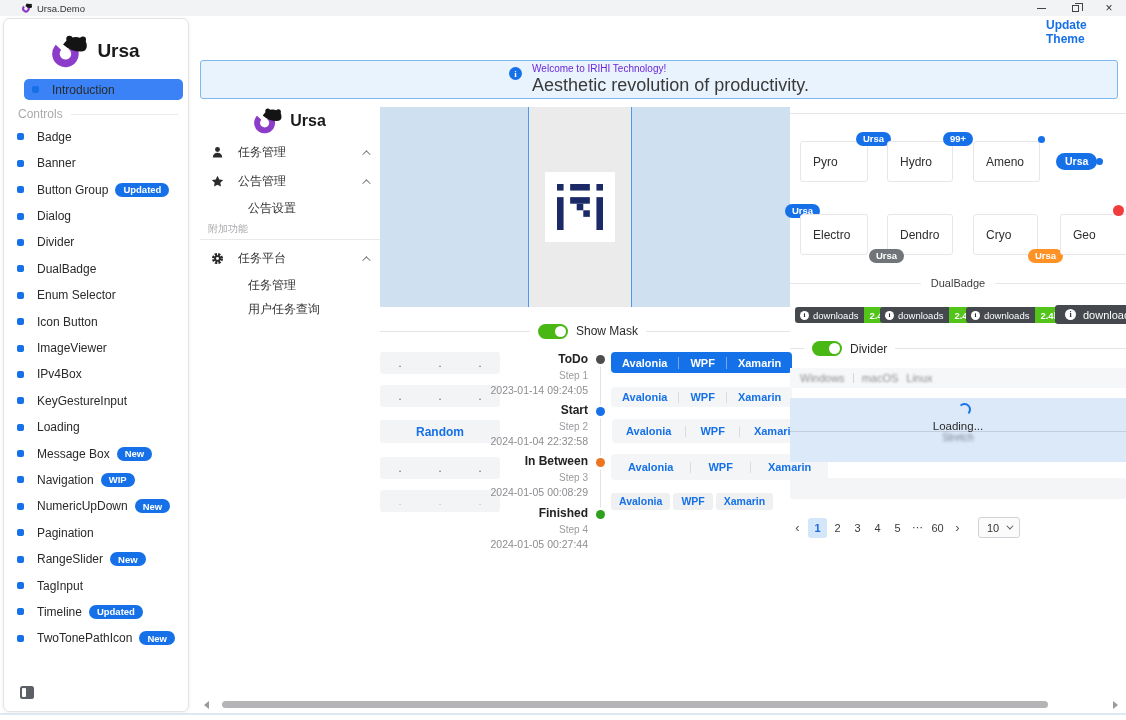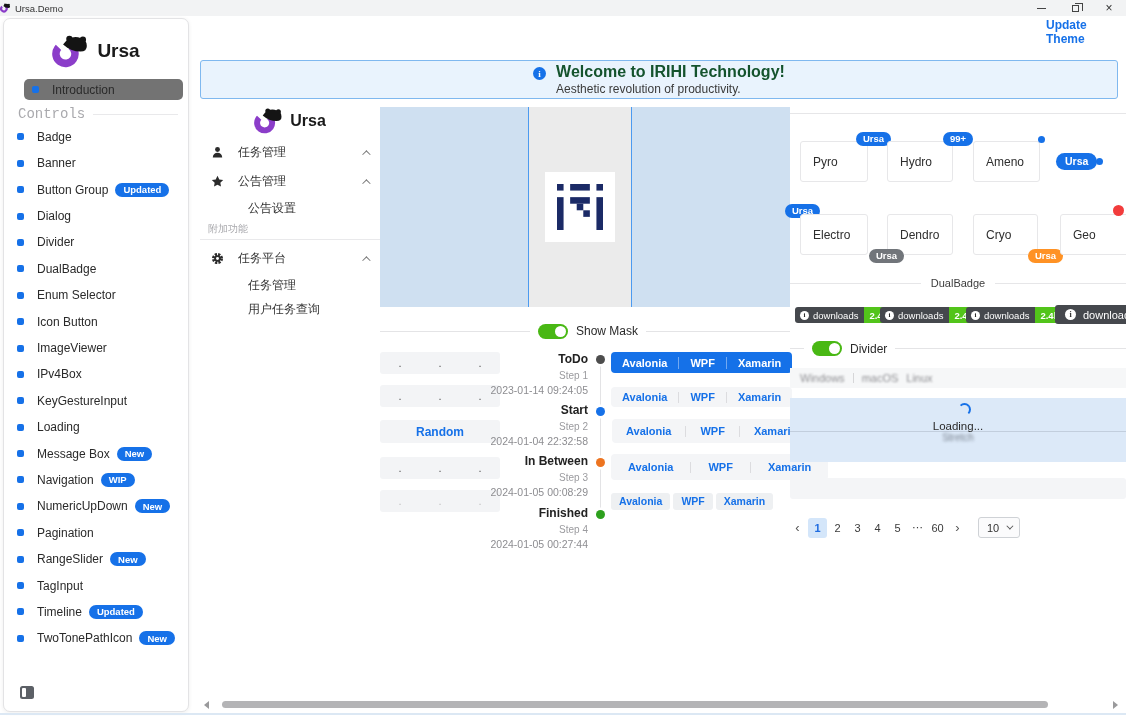--- a/index.html
+++ b/index.html
@@ -1,53 +1,53 @@
 <!DOCTYPE html>
 <html><head>
 <meta charset="utf-8">
 <style>
   * { margin:0; padding:0; box-sizing:border-box; }
   html,body { width:1126px; height:720px; }
   body { font-family:"Liberation Sans", sans-serif; background:#fff; overflow:hidden; }
   .app { position:relative; width:1126px; height:720px; background:#fff; overflow:hidden; }
 
   
-  .titlebar { position:absolute; left:0; top:0; width:1126px; height:16px; background:#f2f3f4; display:flex; align-items:center; padding-left:0; }
+  .titlebar { position:absolute; left:0; top:0; width:1126px; height:16px; background:#f2f3f4; display:flex; align-items:center; padding-left:22px; }
   .titlebar .t-title { font-size:9.5px; color:#333; margin-left:4px; }
   .win-controls { position:absolute; right:0; top:0; height:16px; display:flex; align-items:center; }
   .win-btn { width:34px; height:16px; display:flex; align-items:center; justify-content:center; cursor:default; color:#333; }
   .min-glyph { width:9px; height:1px; background:#444; display:inline-block; }
   .restore-glyph { width:7px; height:7px; border:1px solid #444; position:relative; display:inline-block; }
   .restore-glyph::before { content:""; position:absolute; left:2px; top:-3px; width:7px; height:7px; border-top:1px solid #444; border-right:1px solid #444; }
   .close-glyph { font-size:12px; line-height:10px; color:#333; }
 
   .update-theme { position:absolute; left:1046px; top:18px; width:74px; height:15px; color:#1671e8; font-weight:bold; font-size:12px; cursor:pointer; }
 
   
   .sidebar { position:absolute; left:3px; top:18px; width:186px; height:694px; background:#fff; border:1px solid #e3e3e5; border-radius:7px; box-shadow:0 1px 4px rgba(0,0,0,0.07); overflow:hidden; }
   .sb-logo { display:flex; align-items:center; justify-content:center; gap:7px; margin-top:12px; height:40px; }
   .sb-logo .logo-text { font-size:19px; font-weight:bold; color:#1a1a1a; }
   .nav { margin-top:8px; }
   .nav-item { display:flex; align-items:center; height:21px; margin:0 5px 5.4px 5px; padding-left:8px; border-radius:5px; cursor:pointer; }
-  .nav-item.selected { background:#737373;margin-left:20px; }
+  .nav-item.selected { background:#3b82f6;margin-left:20px; }
   .bullet { width:7px; height:7px; border-radius:2px; background:#1671e8; flex:0 0 auto; }
   .nav-label { font-size:12px; color:#2a2a2a; margin-left:13px; }
   .nav-badge { display:inline-block; }
   .nav-badge:not(:empty) { background:#1671e8; color:#fff; font-size:9.5px; font-weight:bold; border-radius:9px; padding:1.5px 8px; margin-left:7px; }
   .sb-section { display:flex; align-items:center; height:18px; padding:0 10px 0 14px; margin-bottom:3px; }
-  .sb-section .sec-label { font-size:14px; color:#a9a9ad;font-family:Liberation Mono, monospace; }
+  .sb-section .sec-label { font-size:12px; color:#a9a9ad; }
   .sb-section .sec-line { flex:1; height:1px; background:#e9e9eb; margin-left:8px; }
   .collapse-btn { position:absolute; left:16px; bottom:12px; width:14px; height:13px; border-radius:2.5px; background:#5c6066; cursor:pointer; }
   .collapse-btn::after { content:""; position:absolute; left:2px; top:2px; bottom:2px; width:4px; background:#fff; border-radius:1px; }
 
   
   .banner { position:absolute; left:200px; top:60px; width:918px; height:39px; background:#e9f3fd; border:1.5px solid #7fb8ef; border-radius:3px; display:flex; align-items:center; justify-content:center; gap:10px; }
   .info-icon { width:13px; height:13px; border-radius:50%; background:#1671e8; color:#fff; font-size:9px; font-weight:bold; display:flex; align-items:center; justify-content:center; font-family:"Liberation Serif", serif; margin-top:-12px; }
-  .banner-title { font-size:16px; font-weight:bold; color:#14532d; }
-  .banner-sub { font-size:12px; color:#3a3a3a; margin-top:1px; }
+  .banner-title { font-size:10px; font-weight:normal; color:#6d28d9; }
+  .banner-sub { font-size:18px; color:#3a3a3a; margin-top:1px; }
 
   
   .menu-demo { position:absolute; left:200px; top:104px; width:180px; }
   .menu-logo { display:flex; align-items:center; justify-content:center; gap:6px; height:34px; }
   .menu-logo .logo-text { font-size:16px; font-weight:bold; color:#1a1a1a; }
   .menu-item { display:flex; align-items:center; height:29px; padding:0 12px 0 10px; font-size:12px; color:#333; cursor:pointer; }
   .menu-item .mi-icon { width:14px; height:14px; margin-right:14px; display:flex; align-items:center; justify-content:center; }
   .menu-item .mi-icon svg { width:13px; height:13px; fill:#2b2b2b; }
   .chev-up { margin-left:auto; width:6px; height:6px; border:solid #777; border-width:1.5px 1.5px 0 0; transform:rotate(-45deg) translateY(2px); }
   .menu-child { display:flex; align-items:center; height:24px; padding-left:48px; font-size:12px; color:#333; cursor:pointer; }

